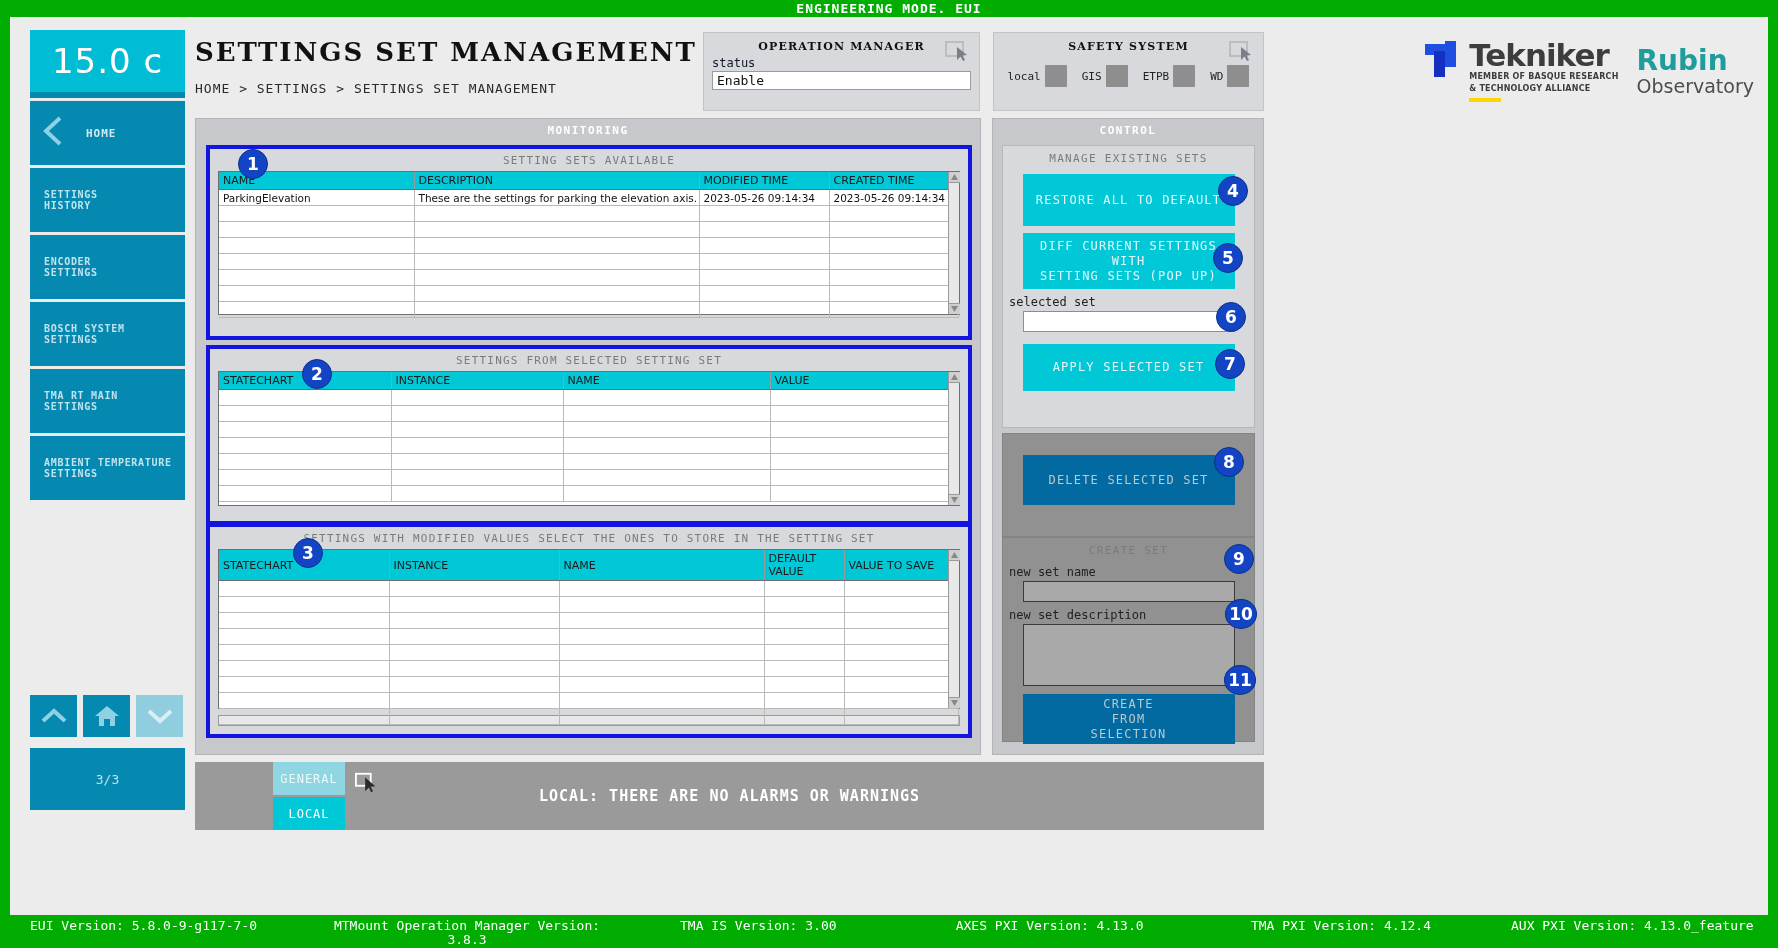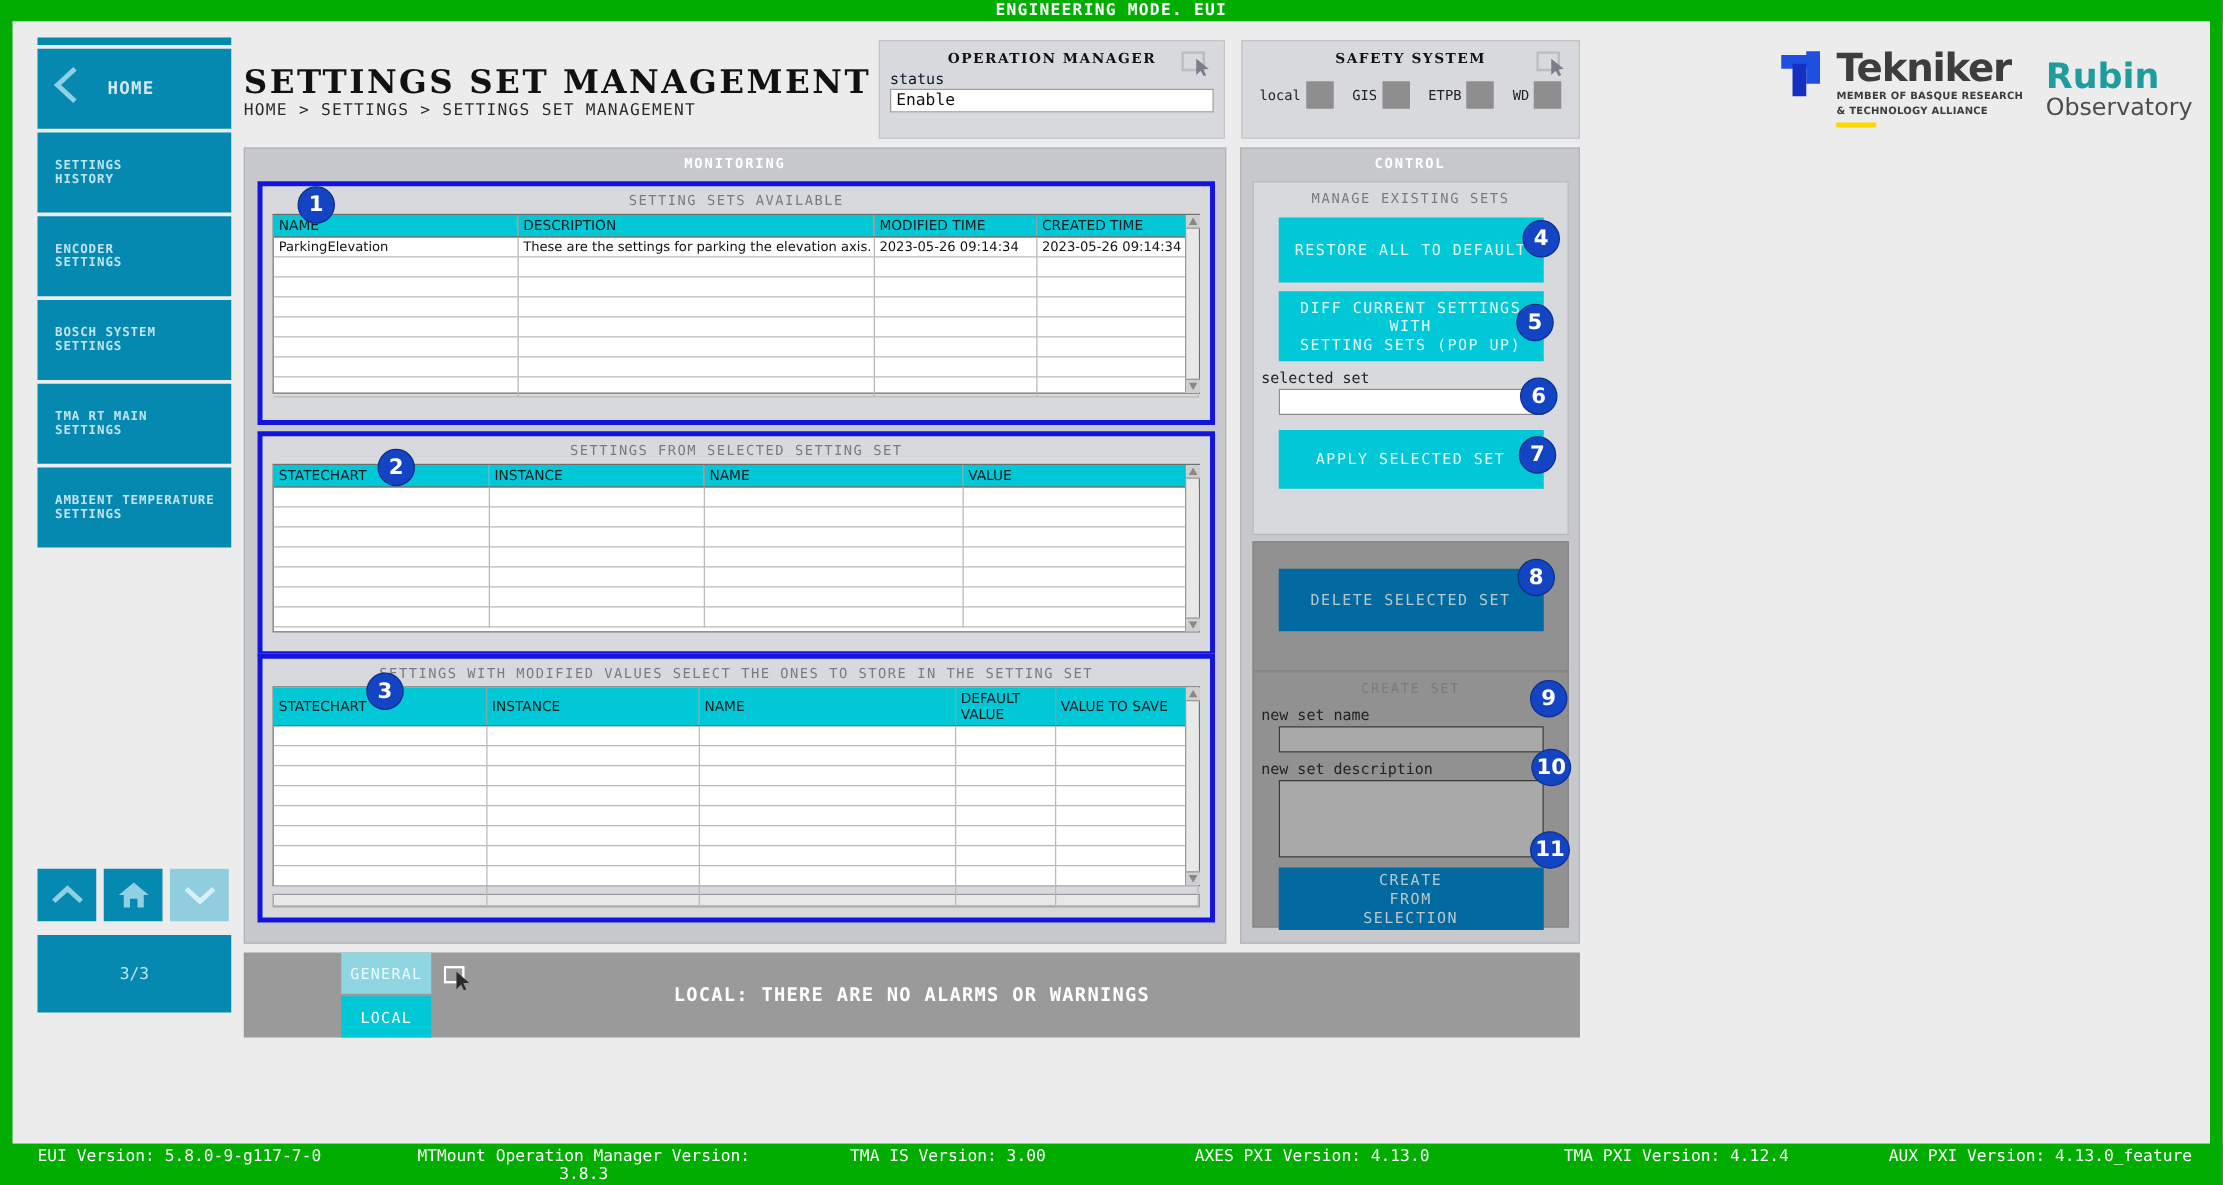--- a/index.html
+++ b/index.html
@@ -48,21 +48,21 @@
     padding-left: 14px;
   }
   .nav-item.home {
     flex-direction: row; align-items: center; padding-left: 0;
     justify-content: flex-start;
   }
   .nav-item.home .chev {
     width: 36px; margin-left: 10px;
     color: #8fd0e4; font-size: 30px; line-height: 1;
   }
-  .nav-item.home .lbl { font-size: 14px; color: #cfe9f2; letter-spacing: 1px; margin-left: 10px;}
+  .nav-item.home .lbl { font-size: 11px; color: #cfe9f2; letter-spacing: 1px; margin-left: 10px;}
   .nav-item.active { background: #061a44; color: #cfe0ff; }
   .nav-line { display: block; }
 
   .nav-btns {
     position: absolute; left: 0; top: 665px; width: 155px;
     display: flex; gap: 6px;
   }
   .nav-btn {
     width: 47px; height: 42px; background: #0689b0;
     display: flex; align-items: center; justify-content: center;
@@ -71,21 +71,21 @@
   .nav-btn svg { display:block; }
   .page-count {
     position: absolute; left: 0; top: 718px;
     width: 155px; height: 62px; background: #0689b0;
     color: #bfe3ef; font: 13px "DejaVu Sans Mono", "Liberation Mono", monospace;
     display: flex; align-items: center; justify-content: center;
   }
 
   
   .page-title {
-    position: absolute; left: 185px; top: 34px;
+    position: absolute; left: 185px; top: 20px;
     font: bold 26px "DejaVu Serif", "Liberation Serif", serif;
     color: #111; letter-spacing: 2px;
   }
   .breadcrumb {
     position: absolute; left: 185px; top: 64px;
     font: 13px "DejaVu Sans Mono", "Liberation Mono", monospace;
     color: #2b2b2b; letter-spacing: 1px;
   }
 
   
@@ -294,20 +294,21 @@
 </head>
 <body>
 
 <div class="top-bar">
   <span>ENGINEERING MODE. EUI</span>
 </div>
 
 <div class="app">
 
   <div class="sidebar">
+    <div class="temp-badge">15.0 c</div>
     <div class="temp-underline"></div>
 
     <div class="nav-item home">
       <span class="chev">
         <svg width="26" height="34" viewBox="0 0 26 34">
             <polyline points="20,4 6,17 20,30" fill="none" stroke="#8fd0e4" stroke-width="4"></polyline>
           </svg>
       </span>
       <span class="lbl">HOME</span>
     </div>

